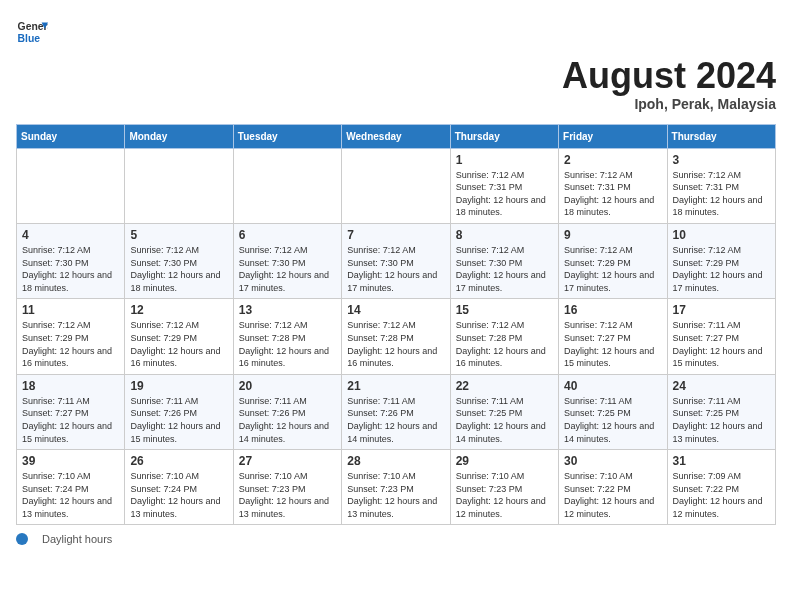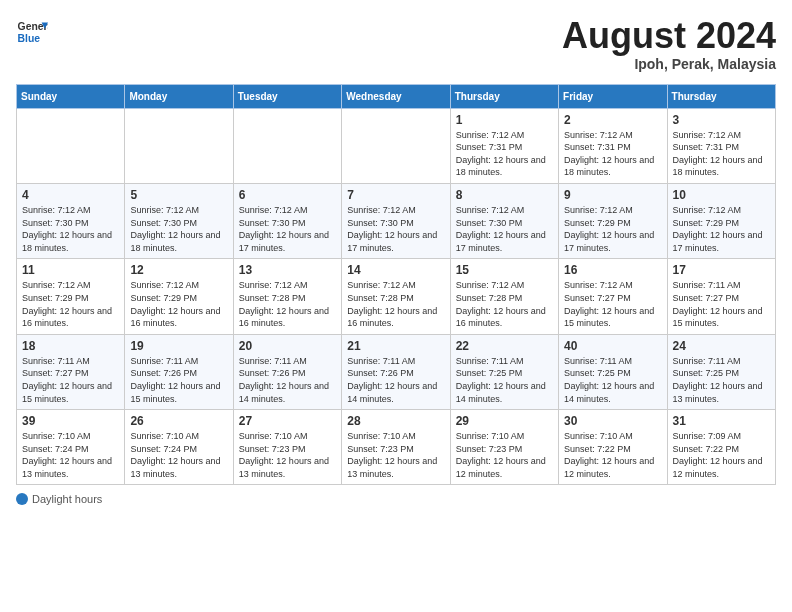--- a/index.html
+++ b/index.html
@@ -20,20 +20,21 @@
       display: flex;
       align-items: center;
       gap: 4px;
     }
     .logo-icon {
       width: 32px;
       height: 32px;
     }
     .title-block {
       text-align: right;
+      margin-top: 40px;
     }
     .title-block .month-year {
       font-size: 36px;
       font-weight: bold;
       color: #222;
       line-height: 1.1;
     }
     .title-block .location {
       font-size: 14px;
       color: #444;
@@ -82,21 +83,21 @@
     }
     .empty-cell {
       background: #fff !important;
     }
     .footer {
       margin-top: 8px;
       font-size: 11px;
       color: #555;
       display: flex;
       align-items: center;
-      gap: 4px;
+      gap: 14px;
     }
     .footer-dot {
       width: 12px;
       height: 12px;
       background: #2878c0;
       border-radius: 50%;
       display: inline-block;
     }
   </style>
 </head>

